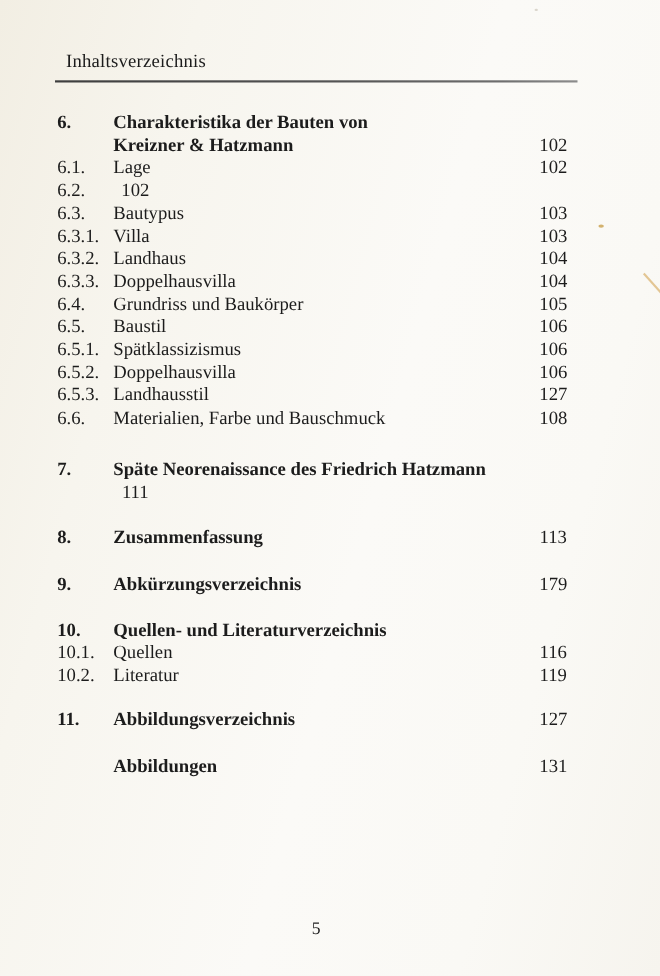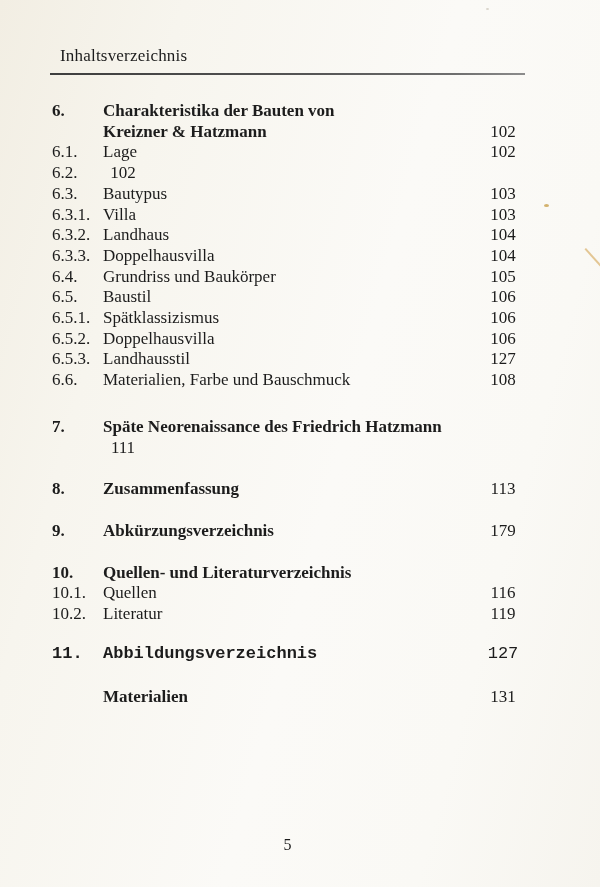--- a/index.html
+++ b/index.html
@@ -42,21 +42,21 @@
   }
   .toc {
     position: absolute;
     left: 52px;
     top: 101px;
     width: 471px;
     font-size: 17px;
   }
   .toc-section + .toc-section { margin-top: 21px; }
   .toc-section:nth-child(2) { margin-top: 26px; }
-  .toc-section:nth-child(6) { margin-top: 19px; font-family: Liberation Mono, monospace; }
+  .toc-section:nth-child(6) { margin-top: 19px; }
   .toc-section:nth-child(7) { margin-top: 23px; }
   .toc-row {
     display: flex;
     align-items: baseline;
     line-height: 20.7px;
   }
   .toc-row.bold { font-weight: 700; }
   .toc-num {
     flex: 0 0 51px;
     white-space: nowrap;
@@ -243,21 +243,21 @@
       <div class="toc-section">
         <div class="toc-row bold">
           <span class="toc-num">11.</span>
           <span class="toc-title">Abbildungsverzeichnis</span>
           <span class="toc-page">127</span>
         </div>
       </div>
       <div class="toc-section">
         <div class="toc-row bold">
           <span class="toc-num"></span>
-          <span class="toc-title">Materialien</span>
+          <span class="toc-title">Abbildungen</span>
           <span class="toc-page">131</span>
         </div>
       </div>
     </div>
 
   <div class="folio">5</div>
 
   <div class="artifact-dot"></div>
   <div class="artifact-scratch"></div>
   <div class="artifact-speck"></div>

